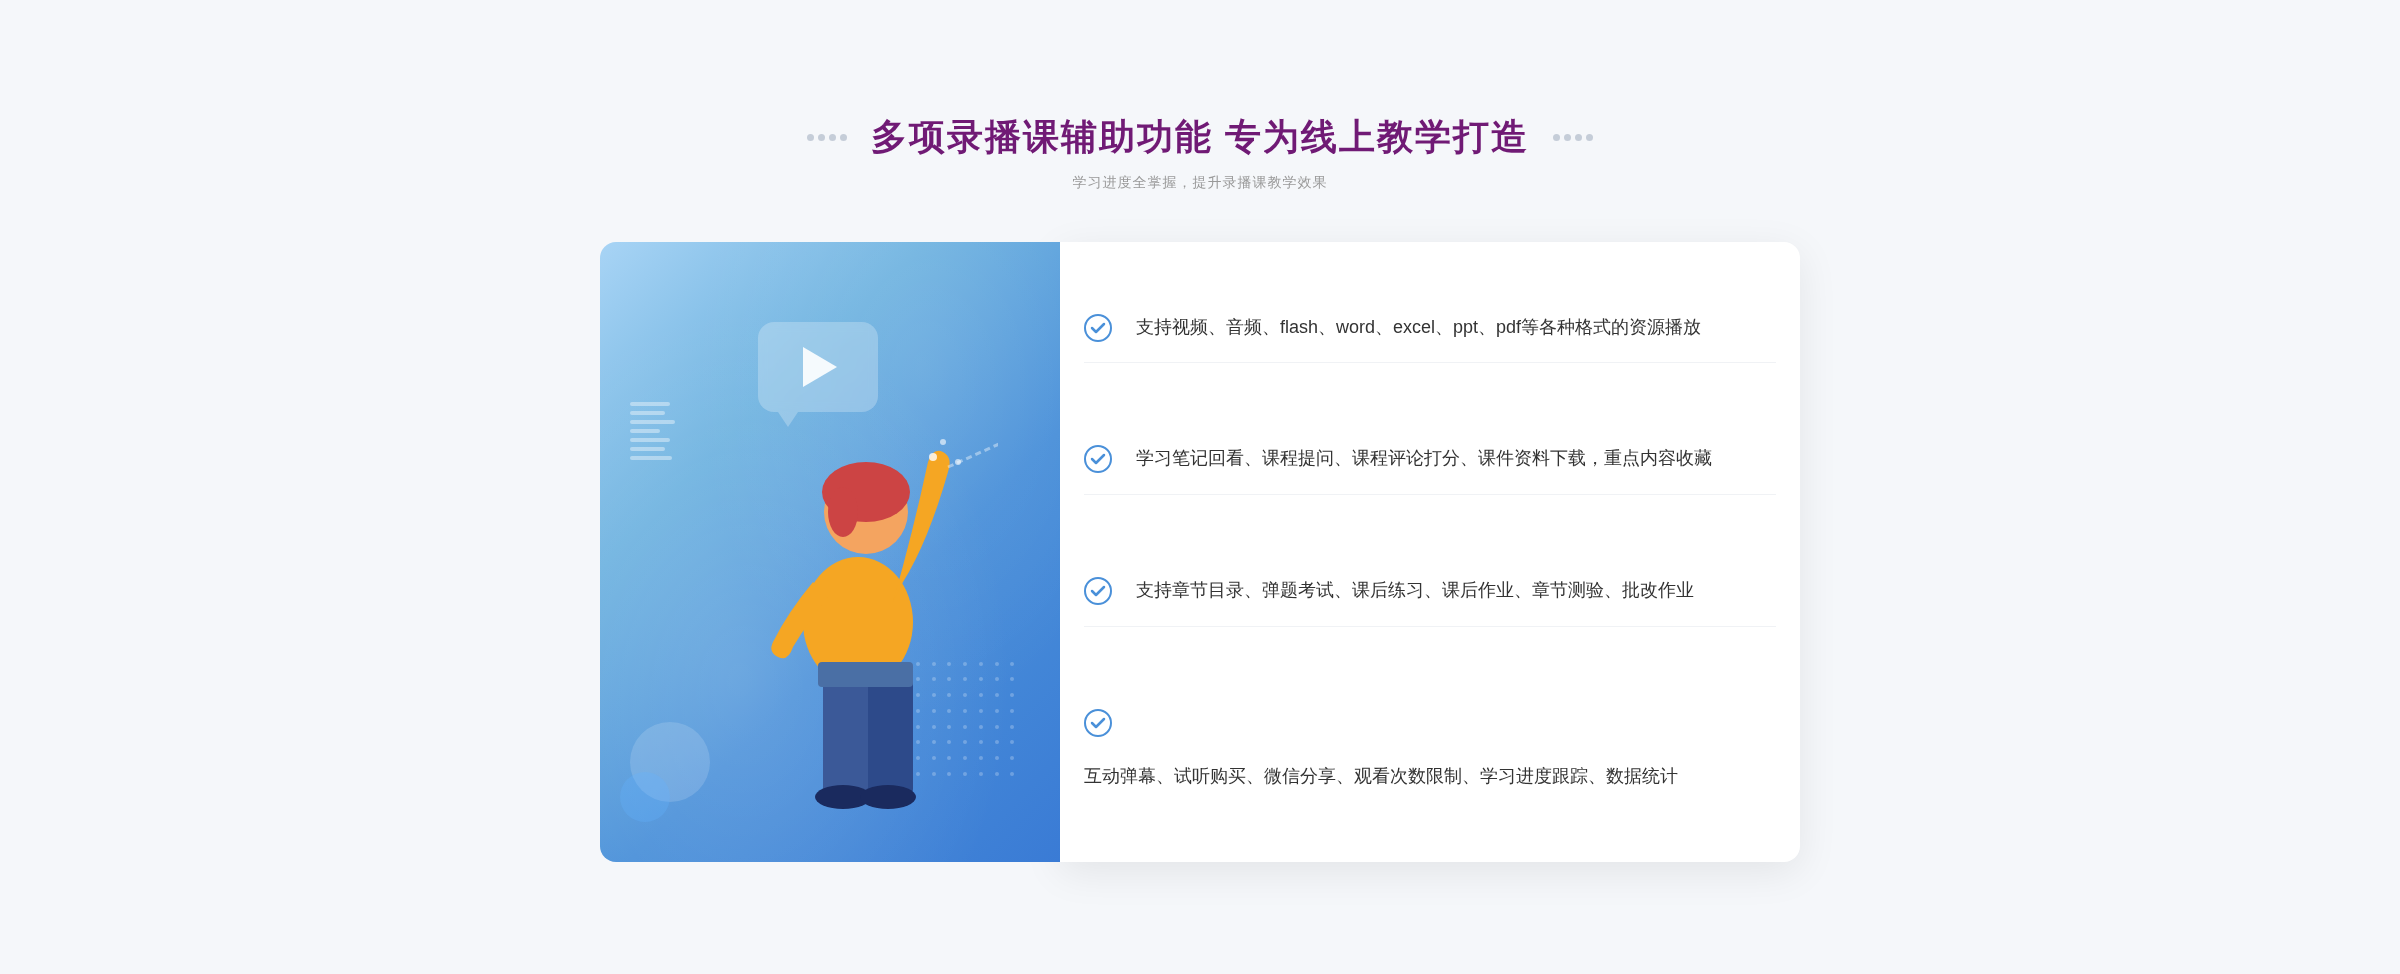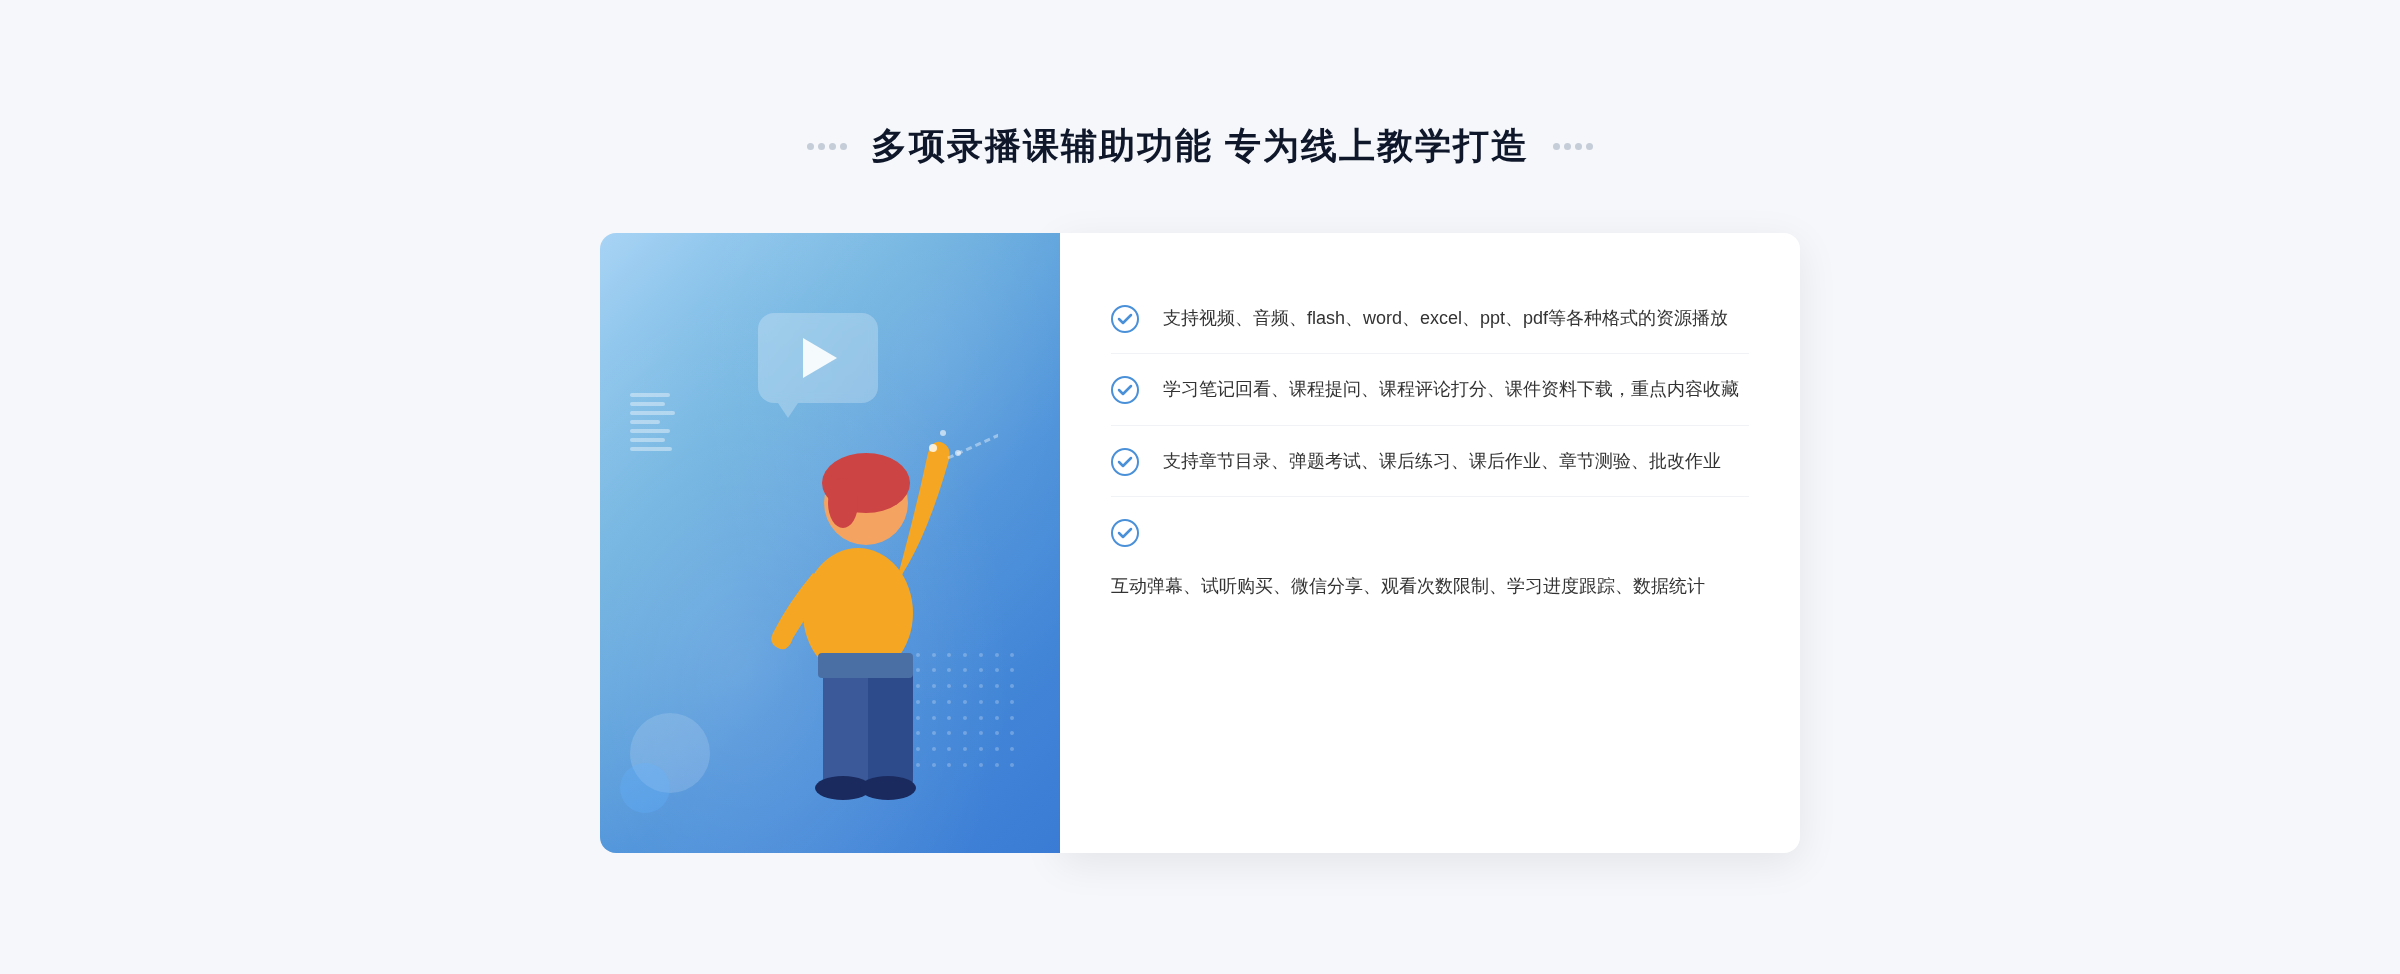--- a/index.html
+++ b/index.html
@@ -36,21 +36,21 @@
       display: flex;
       align-items: center;
       justify-content: center;
       gap: 16px;
       margin-bottom: 12px;
     }
 
     .header-title {
       font-size: 36px;
       font-weight: 700;
-      color: #0f172a;
+      color: #701a75;
       letter-spacing: 2px;
     }
 
     .header-subtitle {
       font-size: 14px;
       color: #999;
       letter-spacing: 1px;
     }
 
     .main-content {
@@ -201,24 +201,24 @@
     .human-svg {
       width: 100%;
       height: 100%;
     }
 
     
     .features-panel {
       flex: 1;
       background: white;
       border-radius: 0 16px 16px 0;
-      padding: 50px 51px;
+      padding: 50px 24px;
       display: flex;
       flex-direction: column;
-      justify-content: flex-start;
+      justify-content: space-between;
       box-shadow: 0 10px 40px rgba(0,0,0,0.08);
     }
 
     .feature-item {
       display: flex;
       align-items: flex-start;
       gap: 24px;
       padding: 20px 0;
       border-bottom: 1px solid #f0f2f5;
     }
@@ -276,20 +276,21 @@
           <span></span>
       </div>
       <h1 class="header-title">多项录播课辅助功能 专为线上教学打造</h1>
       <div class="title-dots">
         <span></span>
           <span></span>
           <span></span>
           <span></span>
       </div>
     </div>
+    <p class="header-subtitle">学习进度全掌握，提升录播课教学效果</p>
   </div>
 
   <div class="main-content">
 
     <div class="illustration-panel">
 
       <div class="deco-stripes">
         <span></span>
           <span></span>
           <span></span>

